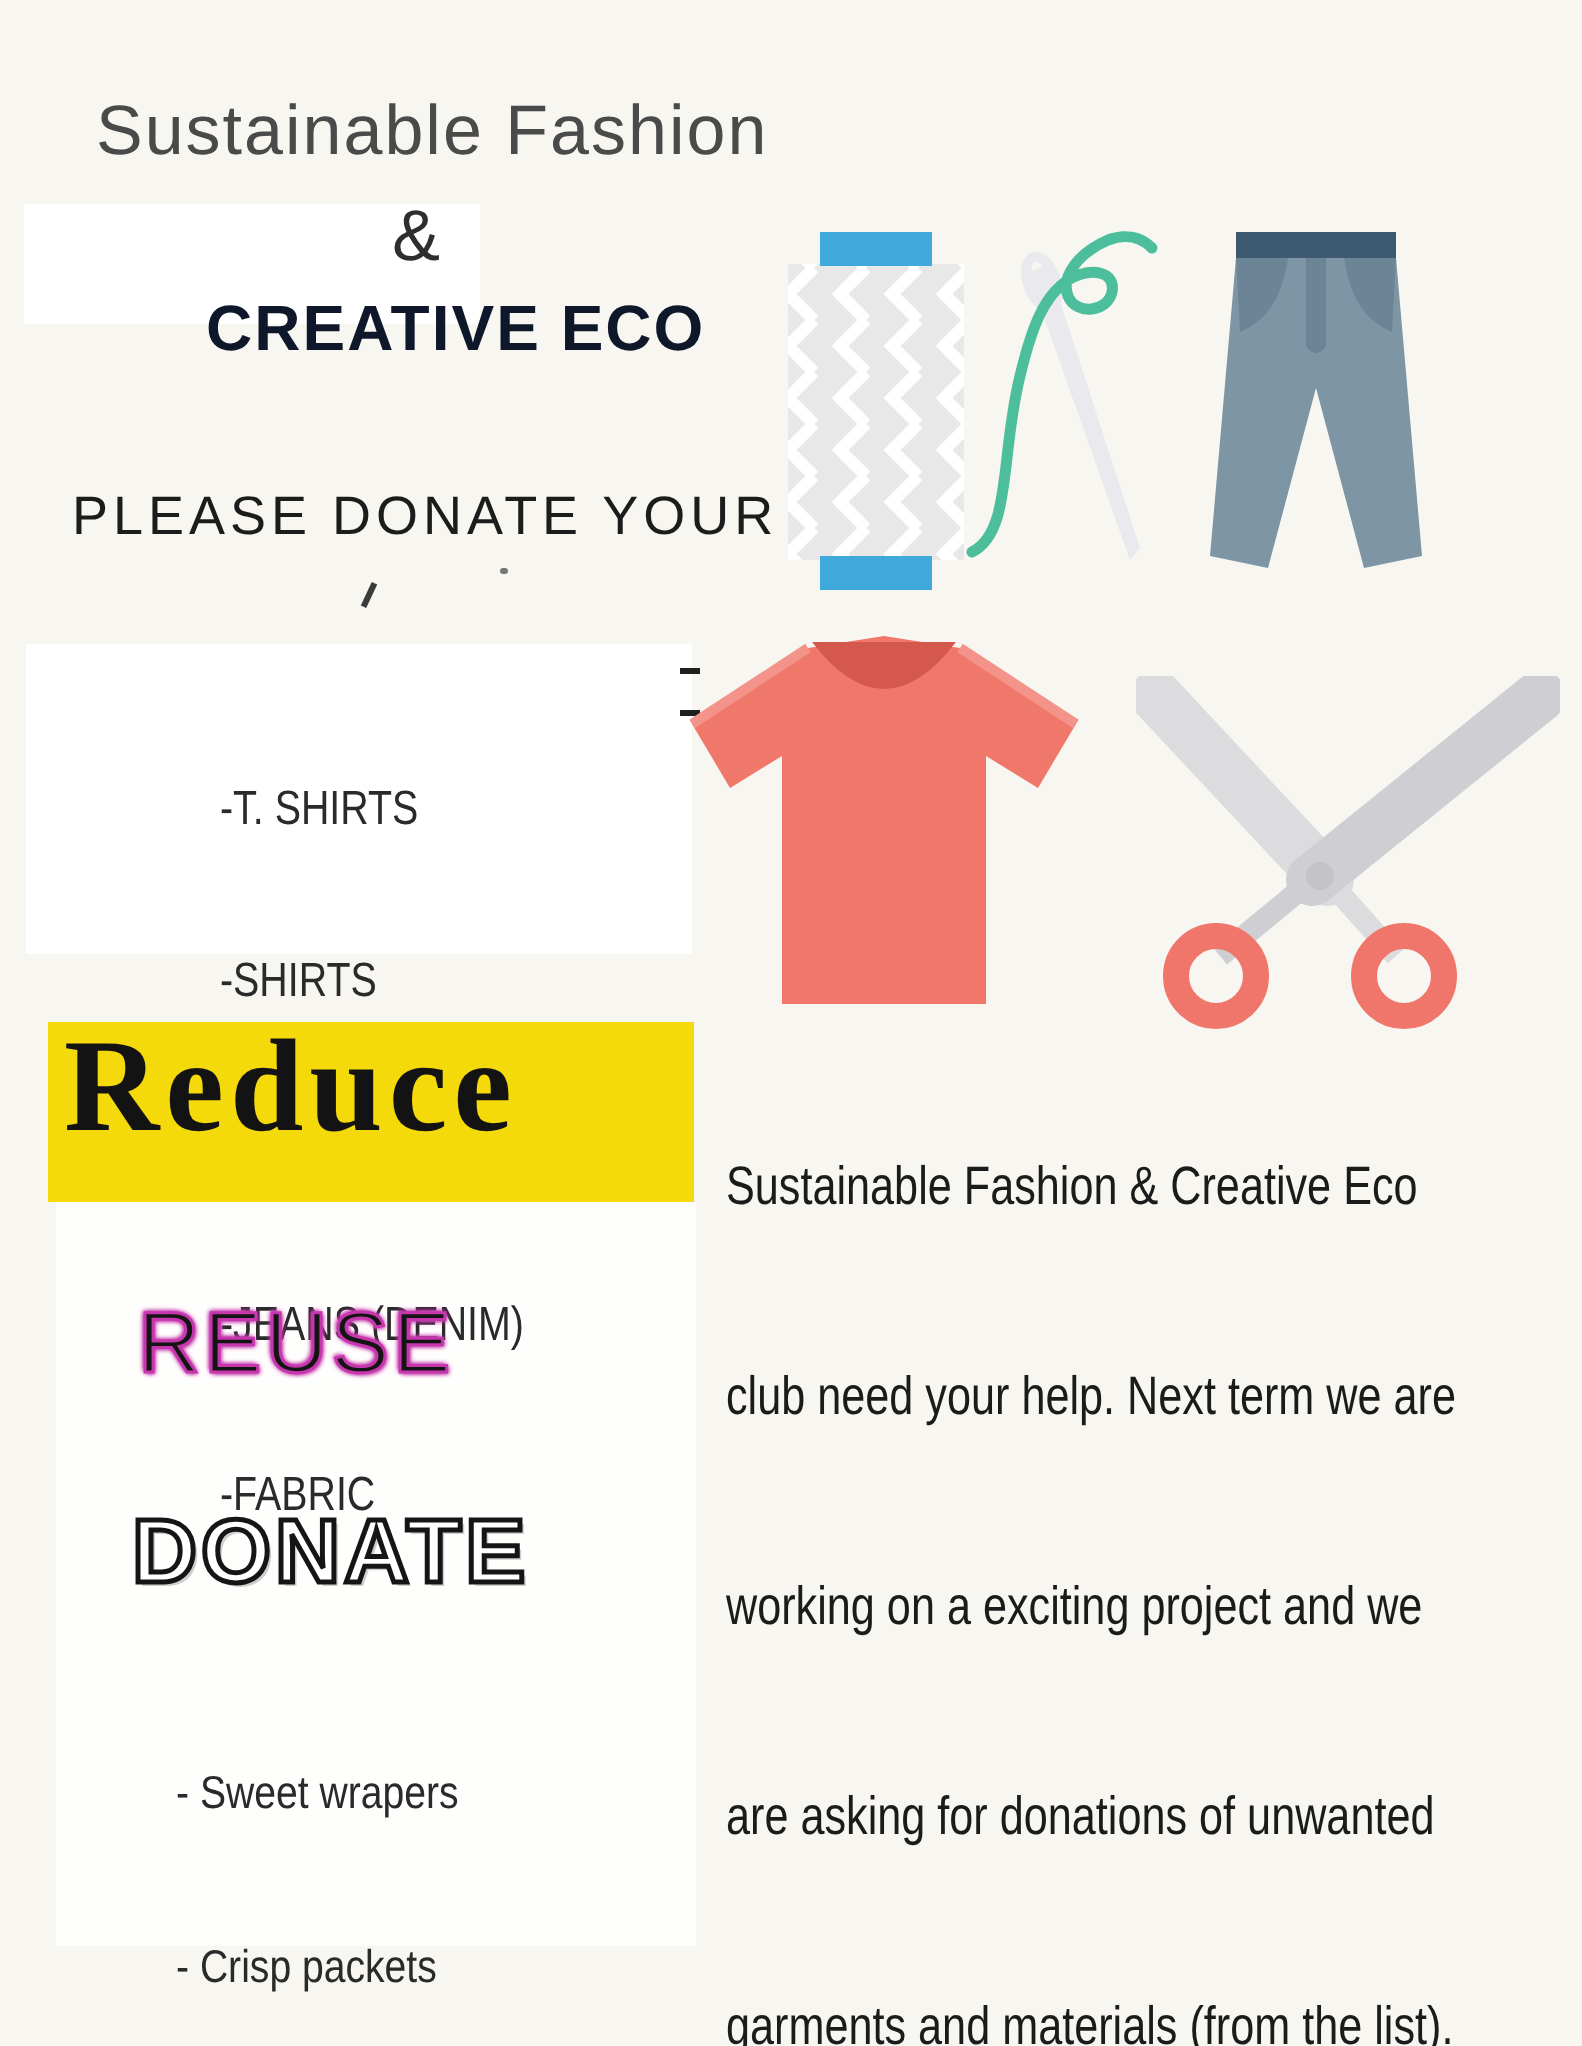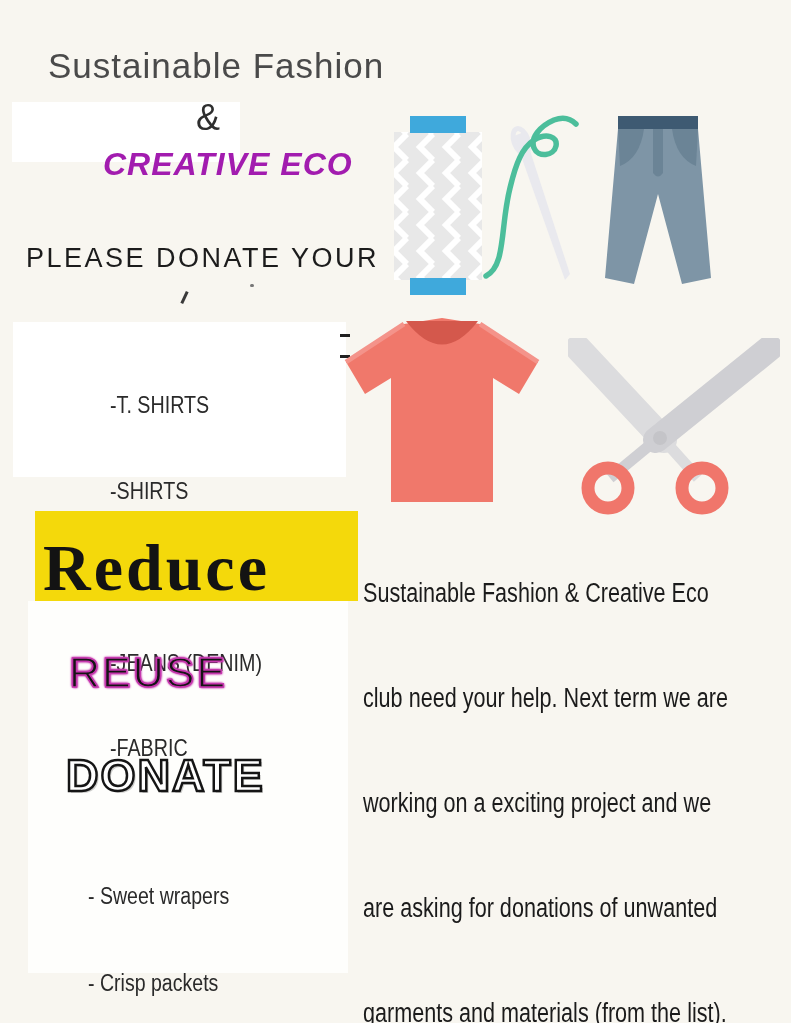--- a/index.html
+++ b/index.html
@@ -20,29 +20,29 @@
     left: 48px; top: 46px;
     font-size: 35px; color: #4A4A4A;
     letter-spacing: 1px; font-weight: normal;
   }
   .title-amp {
     left: 196px; top: 97px;
     font-size: 36px; color: #2E2E2E;
   }
   .title-line2 {
     left: 103px; top: 146px;
-    font-size: 32px; color: #a21caf;
-    font-weight: bold; font-style: italic;
+    font-size: 32px; color: #0f172a;
+    font-weight: bold; 
     letter-spacing: 1px;
   }
 
   .donate-h {
     color: #1C1C1C; font-size: 27px; letter-spacing: 2.5px;
   }
-  .donate-h1 { left: 26px; top: 243px; }
+  .donate-h1 { left: 36px; top: 243px; }
   .donate-h2 { left: 22px; top: 284px; }
 
   .tick-mark {
     left: 183px; top: 291px; width: 3px; height: 13px;
     background: #3A3A3A; transform: rotate(25deg);
   }
   .stray-dot {
     left: 250px; top: 284px; width: 4px; height: 3px;
     background: #777; border-radius: 2px;
   }
@@ -53,21 +53,21 @@
   .donate-list {
     left: 110px; top: 334px;
     transform: scaleX(0.82); transform-origin: 0 0;
     color: #2A2A2A; font-size: 24px; line-height: 28.6px;
     white-space: pre;
   }
 
   .reduce-box {
     left: 24px; top: 511px; width: 323px; height: 90px;
     background: #F4D90B;
-    display: flex; align-items: flex-end; margin-left: 11px;
+    display: flex; align-items: flex-start;
   }
   .reduce-text {
     font-family: "Liberation Serif", serif;
     font-size: 66px; font-weight: bold; color: #131313;
     letter-spacing: 3px; padding-left: 8px; line-height: 1;
   }
 
   .reuse-text {
     left: 69px; top: 648px;
     font-size: 43px; font-weight: normal; color: #141414;

